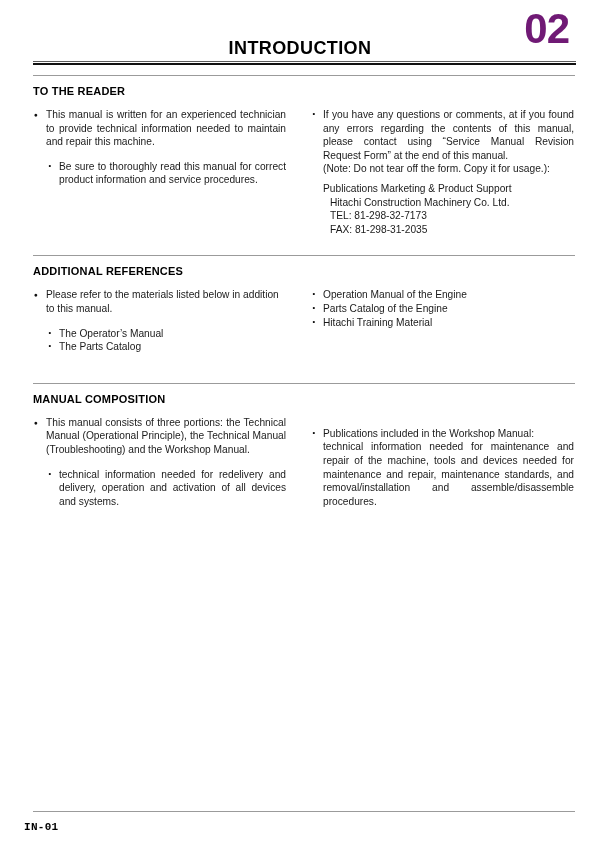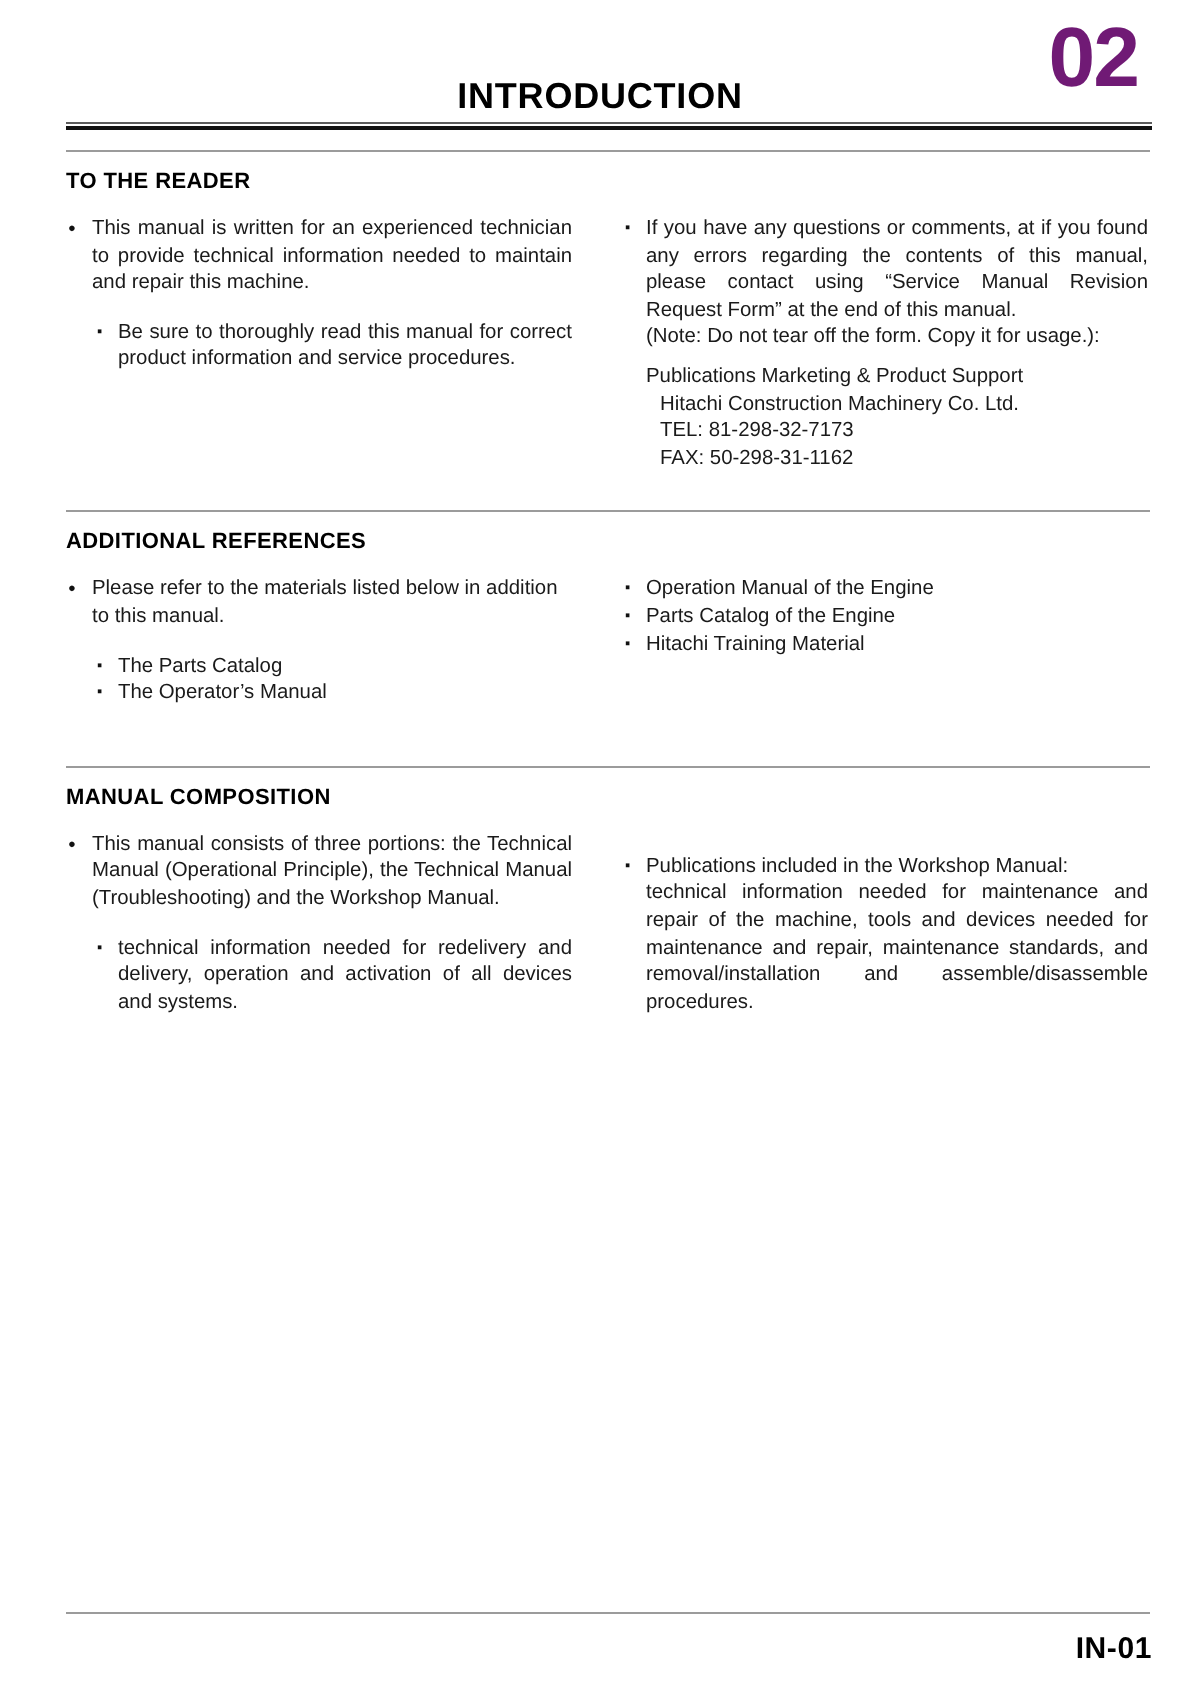--- a/index.html
+++ b/index.html
@@ -171,26 +171,27 @@
     right: 24px;
     bottom: 21px;
   }
   .footer-rule {
     height: 1px;
     background: #9b9b9b;
     margin-left: 9px;
     margin-right: 1px;
   }
   .footer-label {
-    text-align: right;
-    font-size: 15px;
+    text-align: left;
+    font-size: 11px;
     font-weight: bold;
     color: #000;
     margin-top: 9px;
     letter-spacing: 0.3px;
+    font-family: Liberation Mono, monospace;
   }
 
   
   #sec-reader { margin-top: 9px; }
   #sec-refs { margin-top: 19px; }
   #sec-comp { margin-top: 29px; }
 </style>
 </head>
 <body>
 
@@ -231,21 +232,21 @@
           <li class="item lvl2 flush">
             <span class="btext">If you have any questions or comments, at if you found any errors regarding the contents of this manual, please contact using “Service Manual Revision Request Form” at the end of this manual.</span>
             <span class="cont">(Note: Do not tear off the form. Copy it for usage.):</span>
           </li>
         </ul>
         <div class="gap-xs"></div>
         <div class="plain-block">
           <div>Publications Marketing &amp; Product Support</div>
           <div class="ind1">Hitachi Construction Machinery Co. Ltd.</div>
           <div class="ind1">TEL: 81-298-32-7173</div>
-          <div class="ind1">FAX: 50-298-31-1162</div>
+          <div class="ind1">FAX: 81-298-31-2035</div>
         </div>
       </div>
 
     </div>
   </div>
 
   <div class="section" id="sec-refs">
     <div class="section-rule"></div>
     <div class="section-heading">ADDITIONAL REFERENCES</div>
 
@@ -253,24 +254,24 @@
 
       <div class="col col-left">
         <ul class="list">
           <li class="item lvl1">
             <span class="btext nojust">Please refer to the materials listed below in addition to this manual.</span>
           </li>
         </ul>
         <div class="gap-sm"></div>
         <ul class="list">
           <li class="item lvl2">
+            <span class="btext nojust">The Operator’s Manual</span>
+          </li>
+          <li class="item lvl2">
             <span class="btext nojust">The Parts Catalog</span>
-          </li>
-          <li class="item lvl2">
-            <span class="btext nojust">The Operator’s Manual</span>
           </li>
         </ul>
       </div>
 
       <div class="col col-right">
         <ul class="list">
           <li class="item lvl2 flush">
             <span class="btext nojust">Operation Manual of the Engine</span>
           </li>
           <li class="item lvl2 flush">

